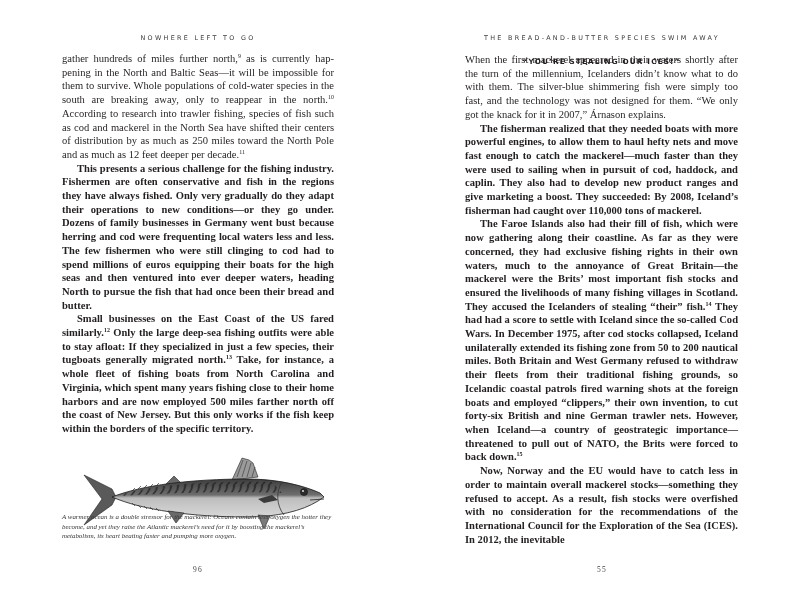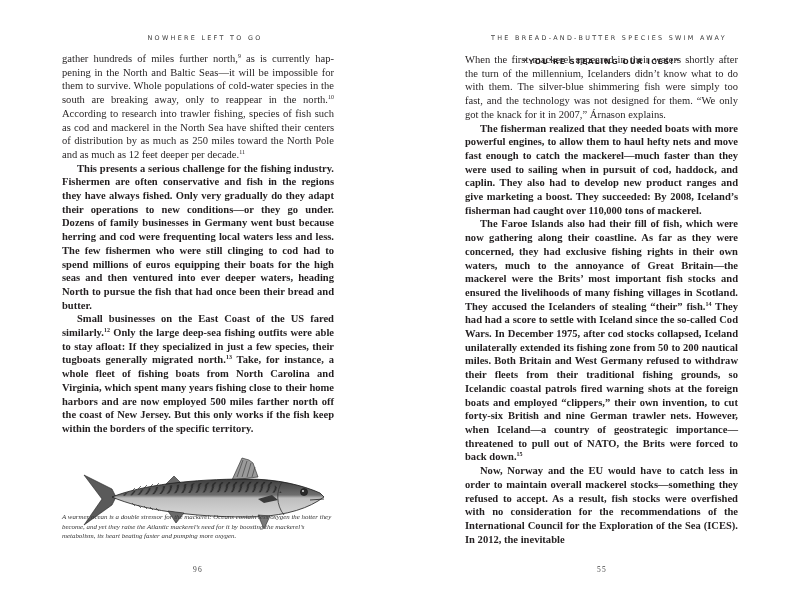--- a/index.html
+++ b/index.html
@@ -1,20 +1,20 @@
 <!DOCTYPE html>
 <html><head>
 <meta charset="utf-8">
 <style>
   html, body { margin: 0; padding: 0; background: #ffffff; }
   body { width: 800px; height: 597px; position: relative; overflow: hidden; font-family: "Liberation Serif", "DejaVu Serif", serif; color: #231f20; }
   .page { position: absolute; top: 0; height: 597px; width: 400px; }
   .page.left { left: 0; }
   .page.right { left: 400px; }
-  .running-head { position: absolute; top: 34px; left: 0; width: 100%; text-align: center; font-family: "DejaVu Sans", "Liberation Sans", sans-serif; font-size: 6.4px; letter-spacing: 2.3px; color: #3a3a3a; padding-left: 7px; }
+  .running-head { position: absolute; top: 34px; left: 0; width: 100%; text-align: center; font-family: "DejaVu Sans", "Liberation Sans", sans-serif; font-size: 6.4px; letter-spacing: 2.3px; color: #3a3a3a; }
   .page.left .running-head { left: 0; width: 396px; }
   .page.right .running-head { left: 0; width: 404px; }
   .column { position: absolute; top: 52px; }
   .page.left .column { left: 62px; width: 272px; }
   .page.right .column { left: 65px; width: 273px; top: 53px; }
   .section-title { position: absolute; top: 57px; left: 65px; width: 273px; text-align: center; font-family: "DejaVu Sans", "Liberation Sans", sans-serif; font-weight: bold; font-size: 7.2px; letter-spacing: 1.2px; color: #231f20; }
   p.para { margin: 0; font-size: 10.55px; line-height: 13.7px; text-align: justify; hyphens: manual; }
   p.para.indent { text-indent: 15px; font-weight: bold; }
   sup.fn { font-size: 6px; line-height: 0; vertical-align: 4px; }
   .figure { position: absolute; left: 72px; top: 455px; width: 260px; height: 84px; }

